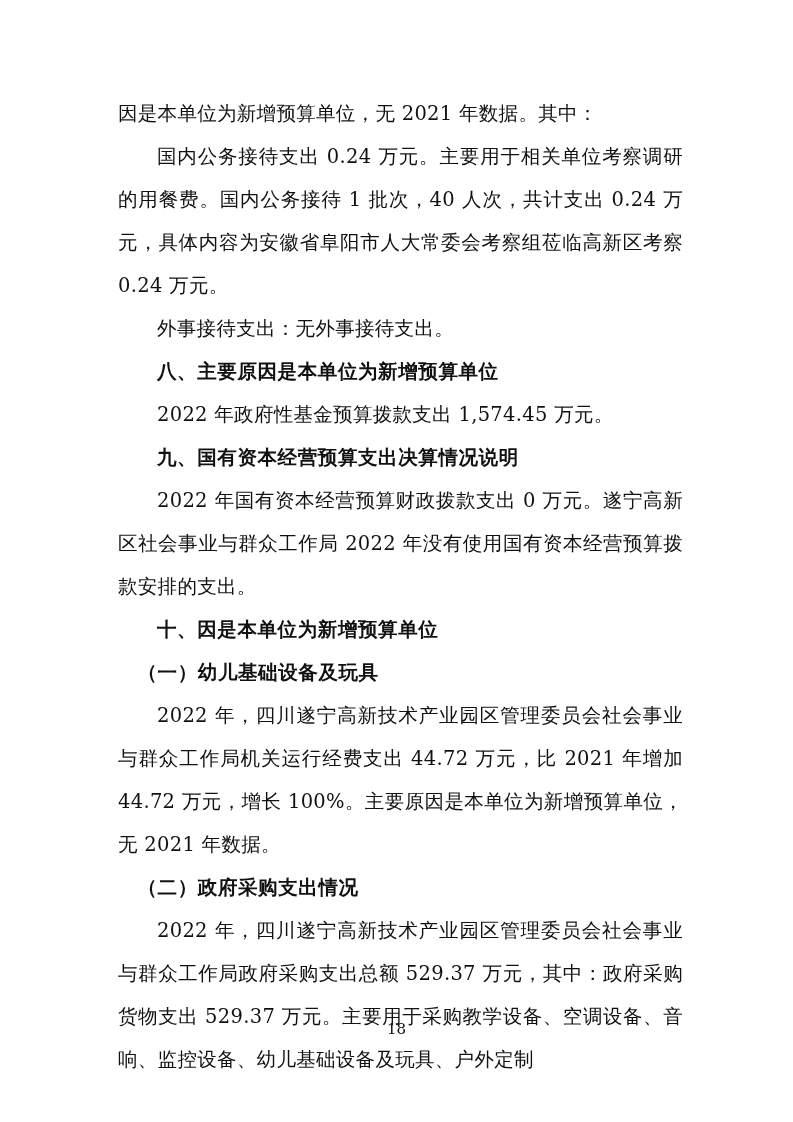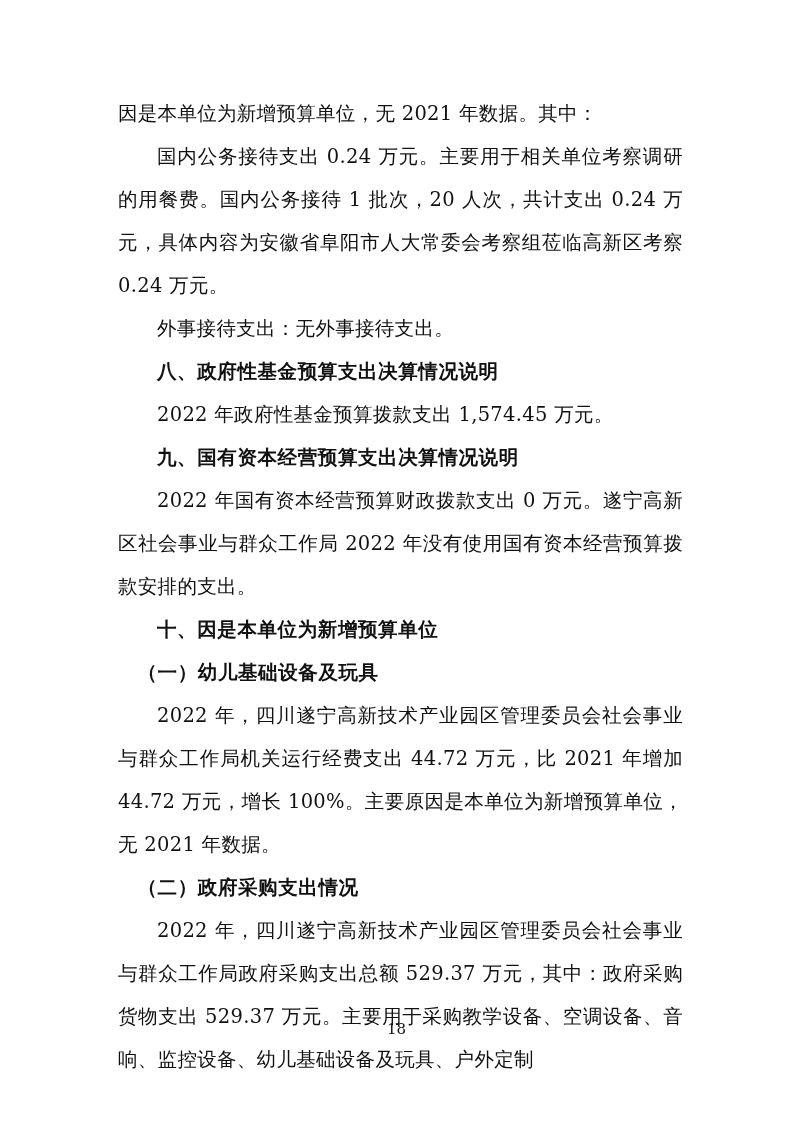--- a/index.html
+++ b/index.html
@@ -54,23 +54,23 @@
     font-size: 15px;
     color: #111111;
   }
 </style>
 </head>
 <body>
 
 <div class="page">
   <div class="body-area">
     <p class="">因是本单位为新增预算单位，无 2021 年数据。其中：</p>
-    <p class="indent">国内公务接待支出 0.24 万元。主要用于相关单位考察调研的用餐费。国内公务接待 1 批次，20 人次，共计支出 0.24 万元，具体内容为安徽省阜阳市人大常委会考察组莅临高新区考察 0.24 万元。</p>
+    <p class="indent">国内公务接待支出 0.24 万元。主要用于相关单位考察调研的用餐费。国内公务接待 1 批次，40 人次，共计支出 0.24 万元，具体内容为安徽省阜阳市人大常委会考察组莅临高新区考察 0.24 万元。</p>
     <p class="indent">外事接待支出：无外事接待支出。</p>
-    <p class="heading">八、政府性基金预算支出决算情况说明</p>
+    <p class="heading">八、主要原因是本单位为新增预算单位</p>
     <p class="indent">2022 年政府性基金预算拨款支出 1,574.45 万元。</p>
     <p class="heading">九、国有资本经营预算支出决算情况说明</p>
     <p class="indent">2022 年国有资本经营预算财政拨款支出 0 万元。遂宁高新区社会事业与群众工作局 2022 年没有使用国有资本经营预算拨款安排的支出。</p>
     <p class="heading">十、因是本单位为新增预算单位</p>
     <p class="subheading">（一）幼儿基础设备及玩具</p>
     <p class="indent">2022 年，四川遂宁高新技术产业园区管理委员会社会事业与群众工作局机关运行经费支出 44.72 万元，比 2021 年增加 44.72 万元，增长 100%。主要原因是本单位为新增预算单位，无 2021 年数据。</p>
     <p class="subheading">（二）政府采购支出情况</p>
     <p class="indent">2022 年，四川遂宁高新技术产业园区管理委员会社会事业与群众工作局政府采购支出总额 529.37 万元，其中：政府采购货物支出 529.37 万元。主要用于采购教学设备、空调设备、音响、监控设备、幼儿基础设备及玩具、户外定制</p>
   </div>
   <div class="page-number">18</div>

